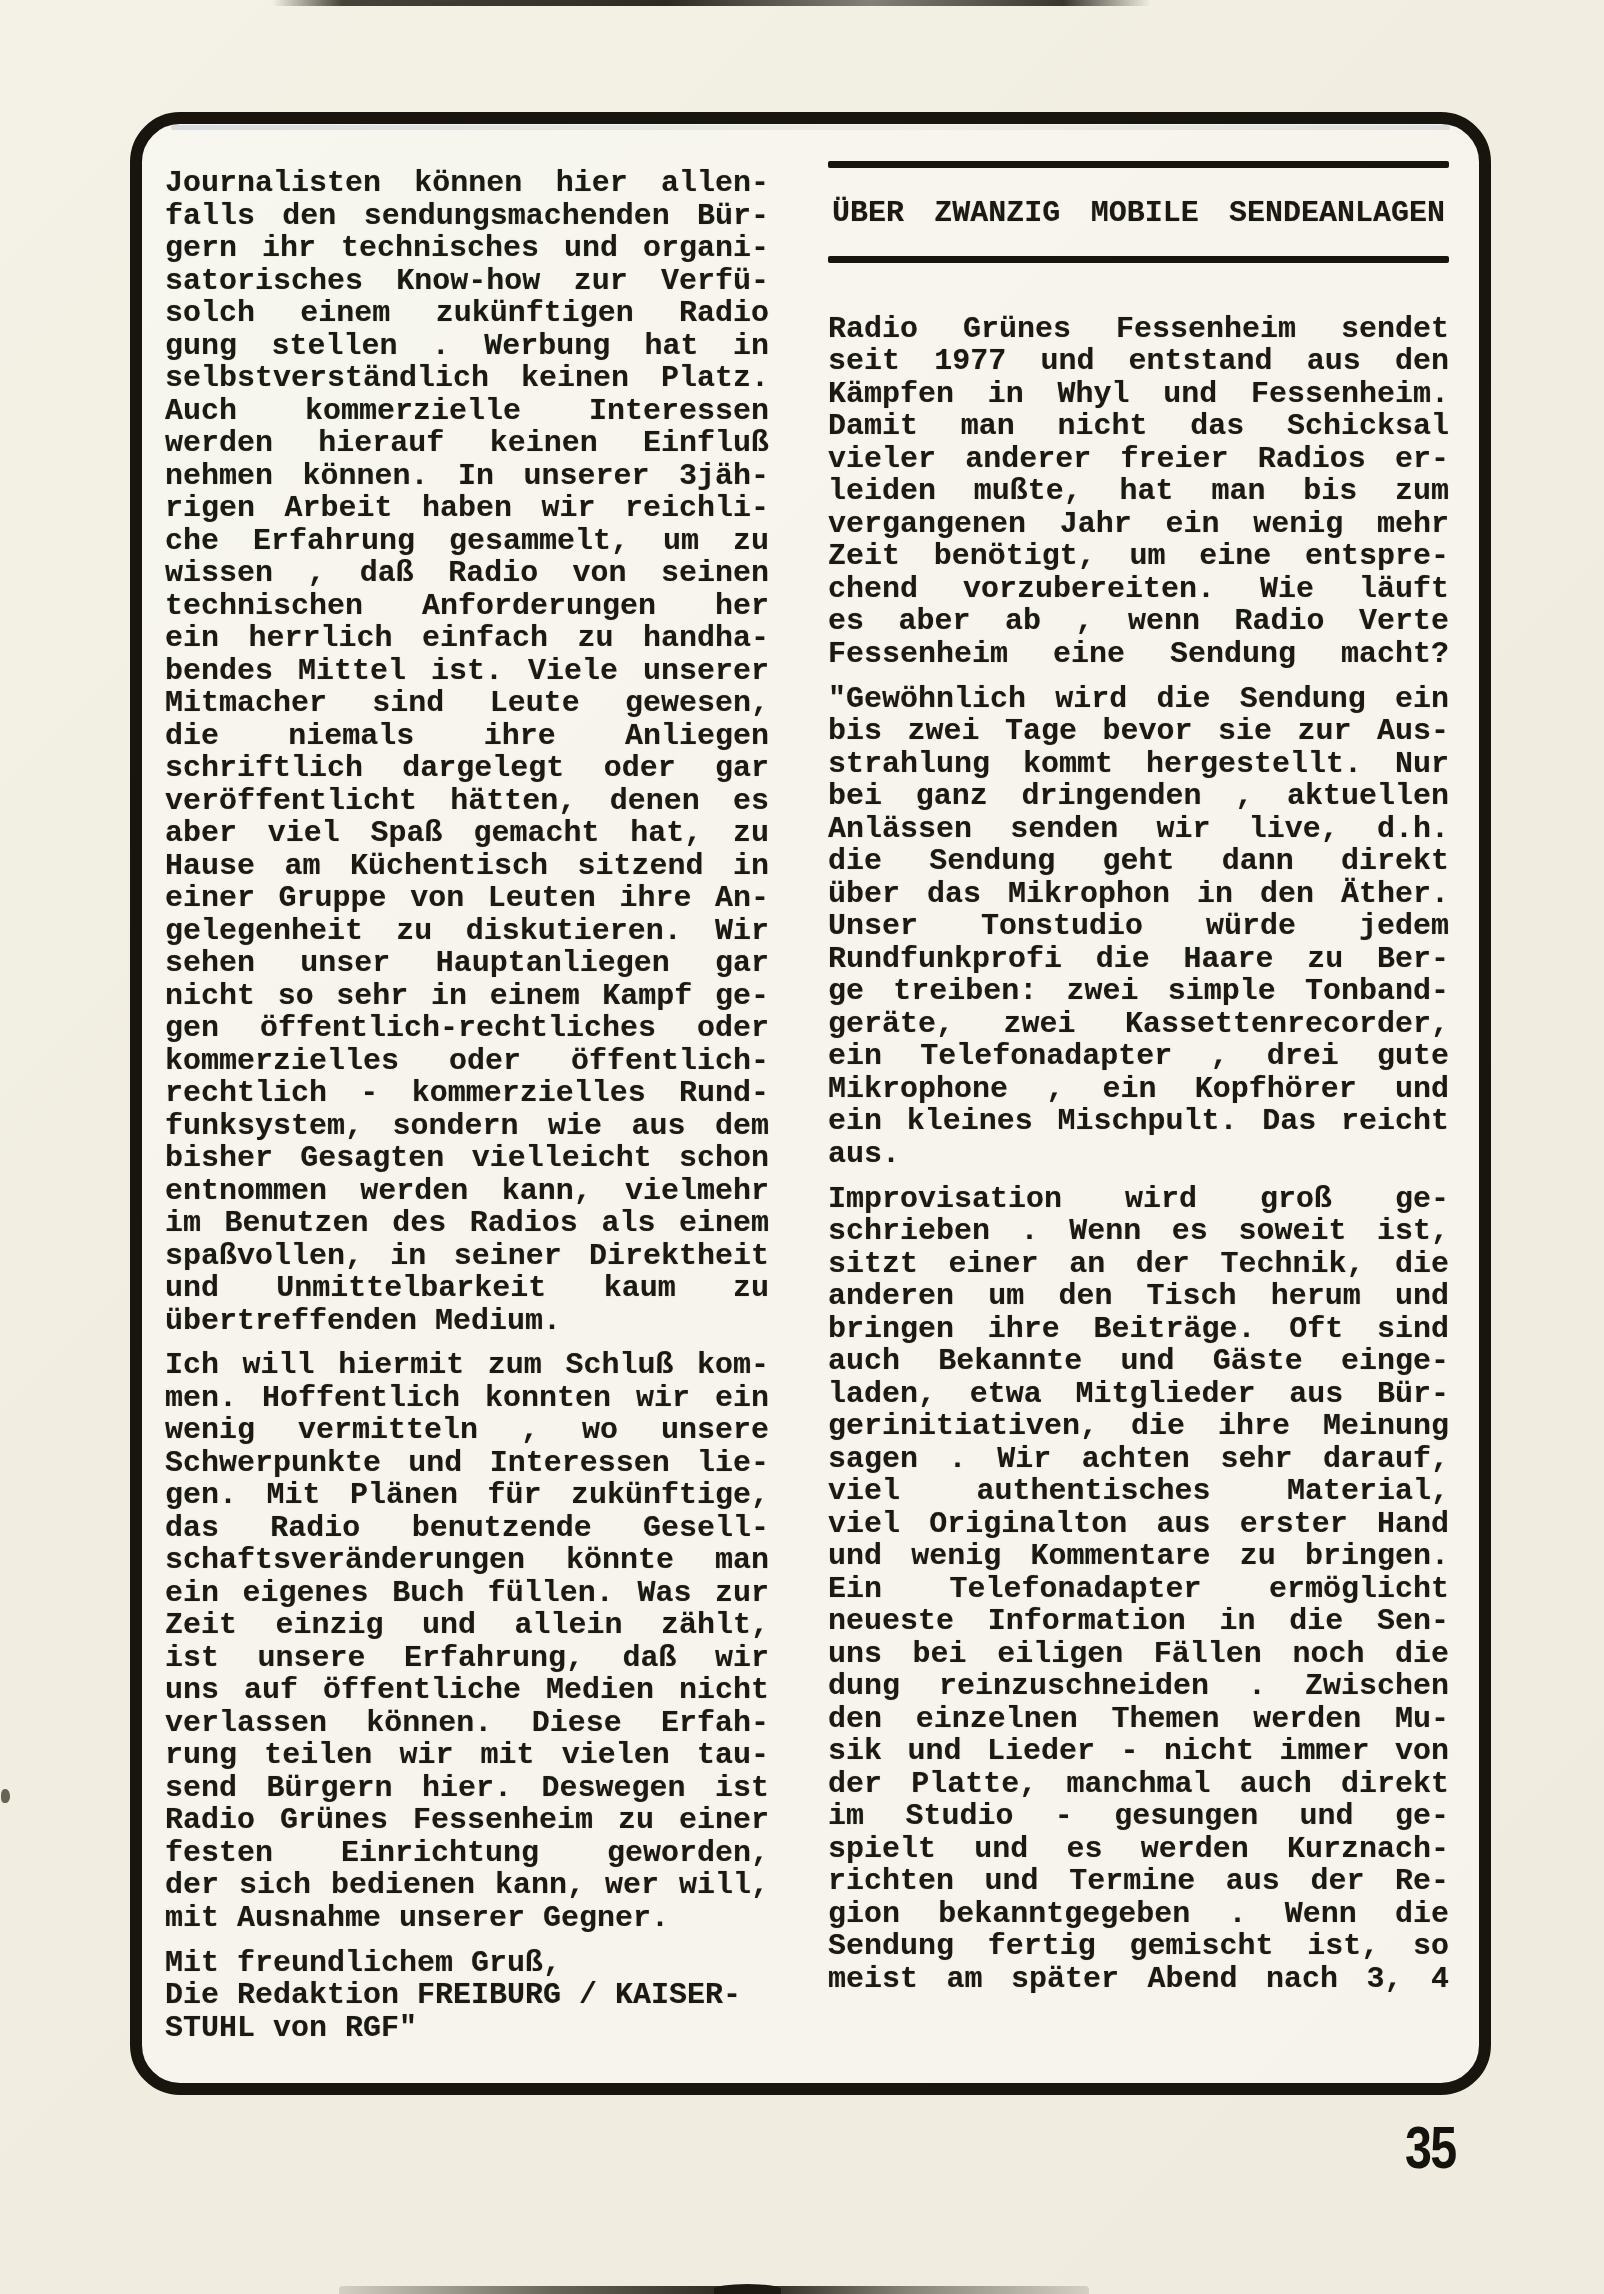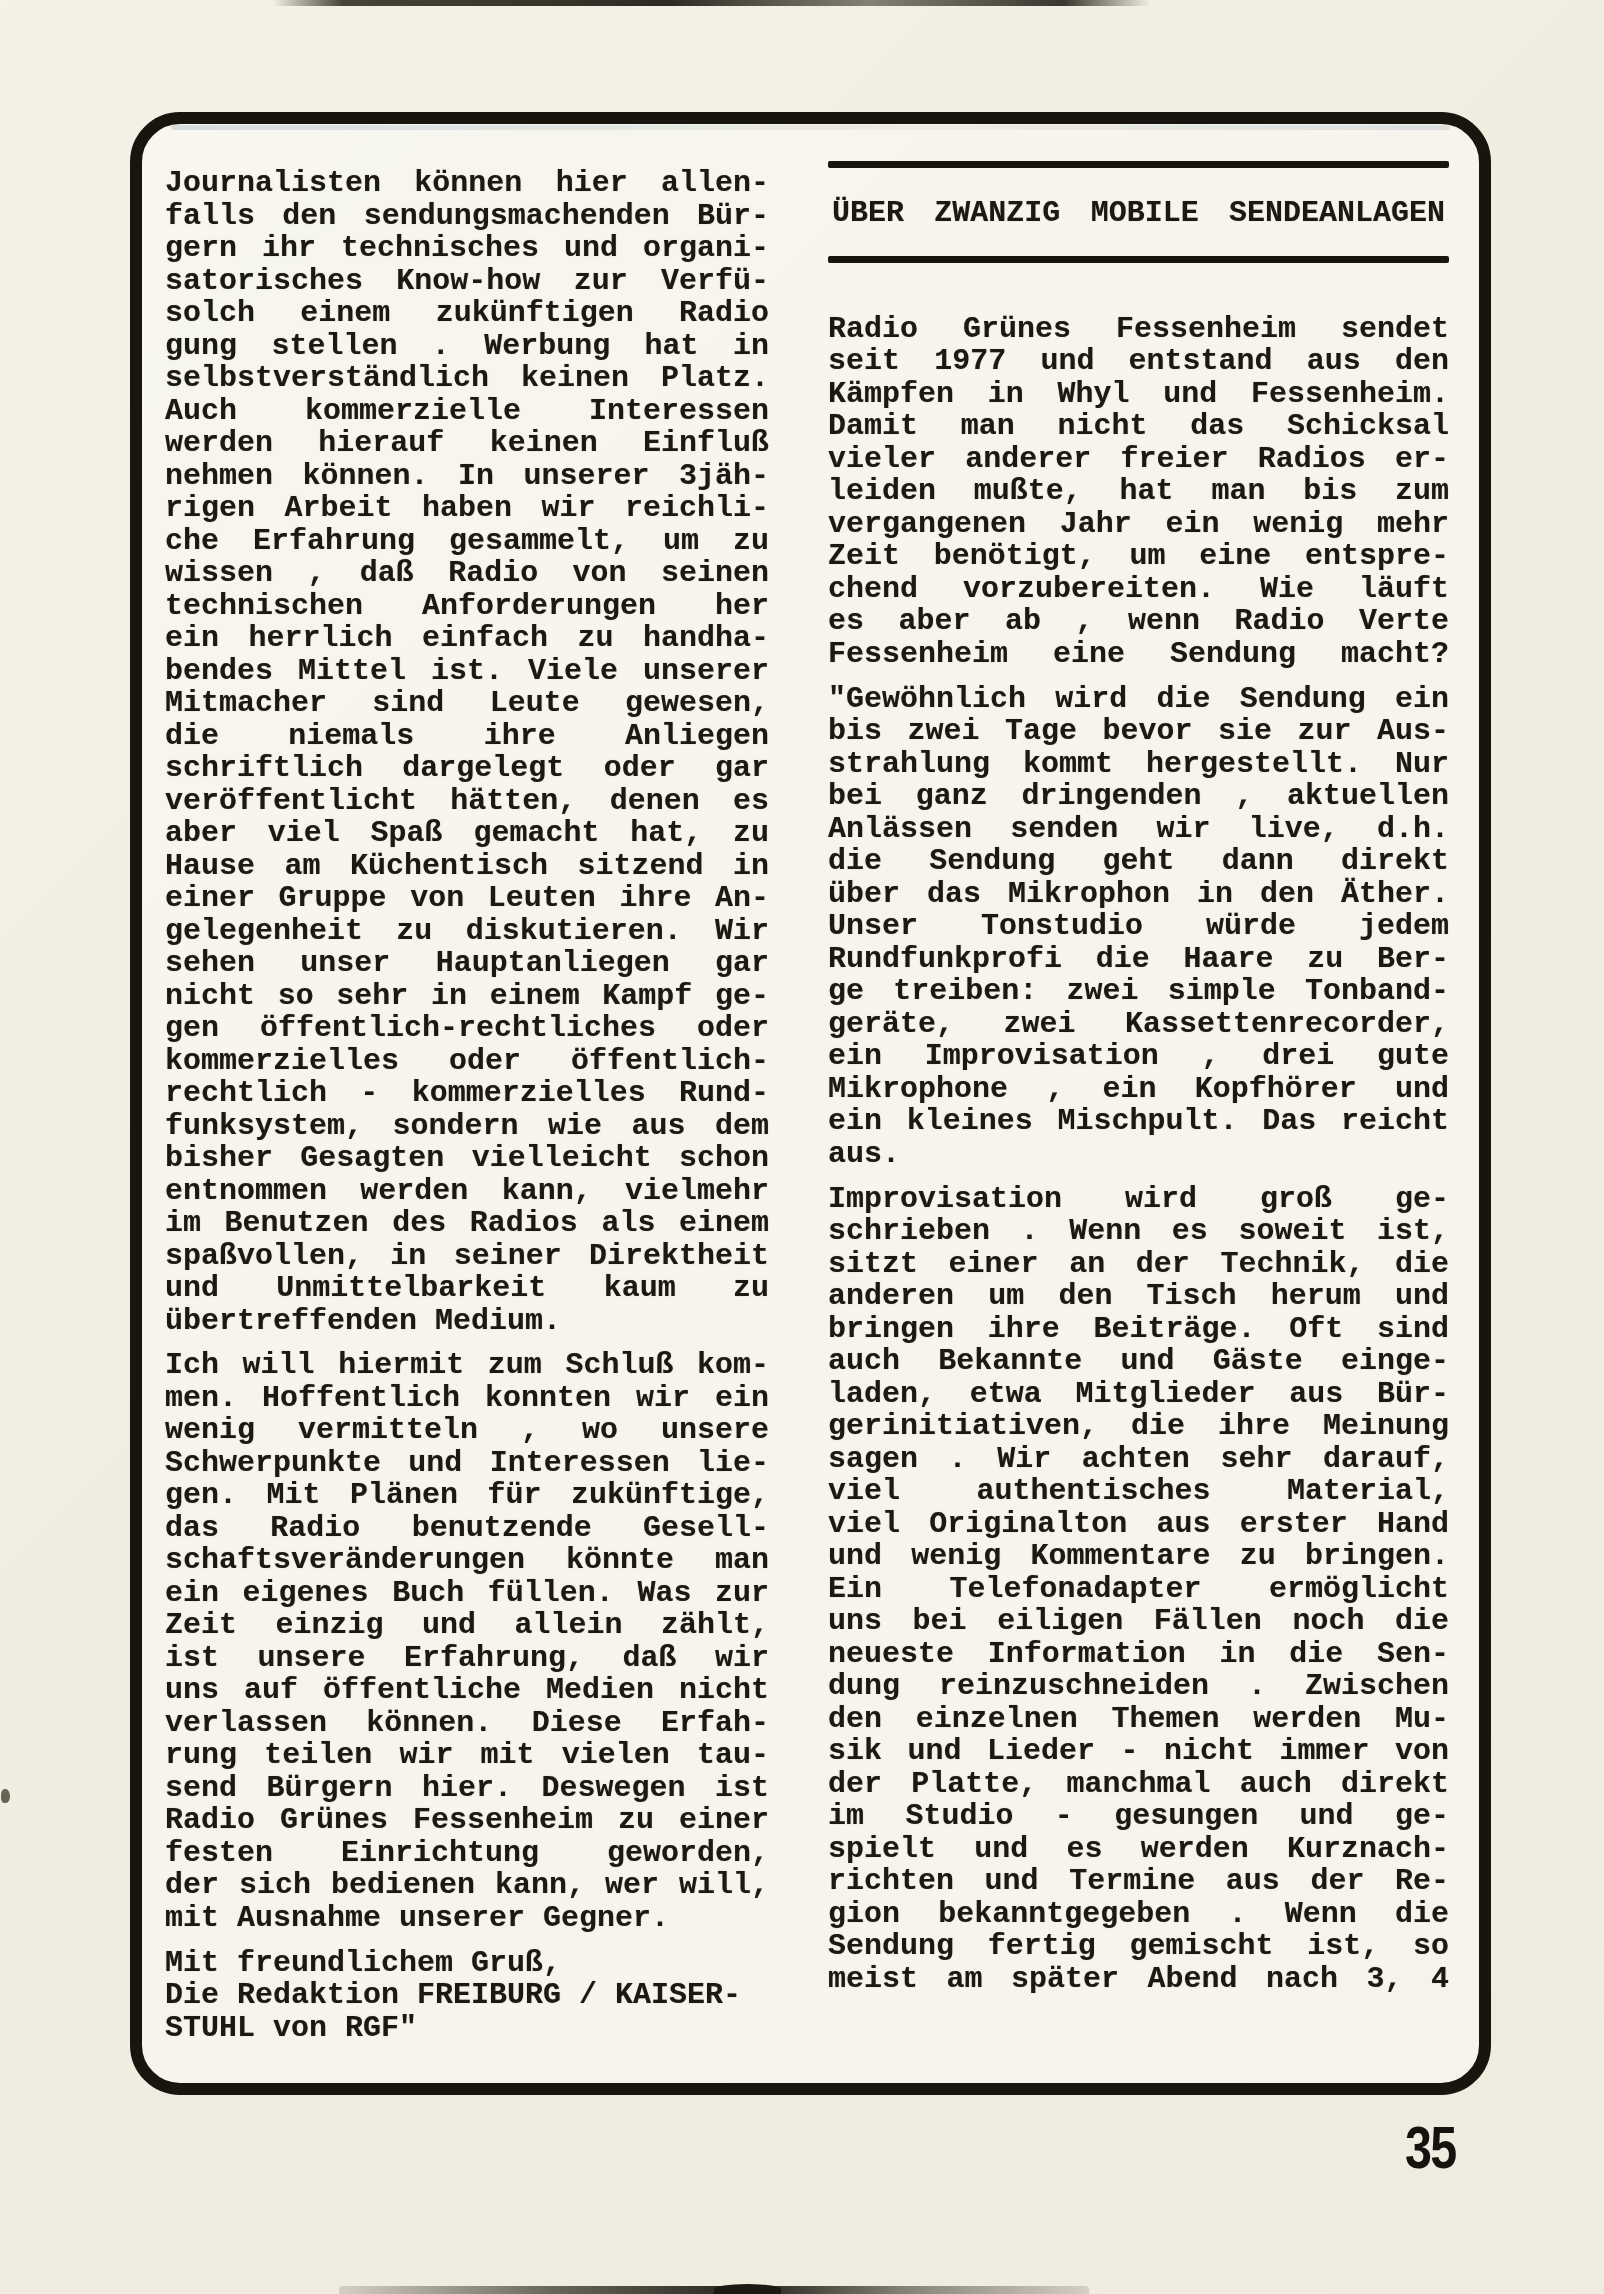--- a/index.html
+++ b/index.html
@@ -225,41 +225,41 @@
         <div class="ln">bis zwei Tage bevor sie zur Aus-</div>
         <div class="ln">strahlung kommt hergestellt. Nur</div>
         <div class="ln">bei ganz dringenden , aktuellen</div>
         <div class="ln">Anlässen senden wir live, d.h.</div>
         <div class="ln">die Sendung geht dann direkt</div>
         <div class="ln">über das Mikrophon in den Äther.</div>
         <div class="ln">Unser Tonstudio würde jedem</div>
         <div class="ln">Rundfunkprofi die Haare zu Ber-</div>
         <div class="ln">ge treiben: zwei simple Tonband-</div>
         <div class="ln">geräte, zwei Kassettenrecorder,</div>
-        <div class="ln">ein Improvisation , drei gute</div>
+        <div class="ln">ein Telefonadapter , drei gute</div>
         <div class="ln">Mikrophone , ein Kopfhörer und</div>
         <div class="ln">ein kleines Mischpult. Das reicht</div>
         <div class="ln">aus.</div>
       </div>
       <div class="para">
         <div class="ln">Improvisation wird groß ge-</div>
         <div class="ln">schrieben . Wenn es soweit ist,</div>
         <div class="ln">sitzt einer an der Technik, die</div>
         <div class="ln">anderen um den Tisch herum und</div>
         <div class="ln">bringen ihre Beiträge. Oft sind</div>
         <div class="ln">auch Bekannte und Gäste einge-</div>
         <div class="ln">laden, etwa Mitglieder aus Bür-</div>
         <div class="ln">gerinitiativen, die ihre Meinung</div>
         <div class="ln">sagen . Wir achten sehr darauf,</div>
         <div class="ln">viel authentisches Material,</div>
         <div class="ln">viel Originalton aus erster Hand</div>
         <div class="ln">und wenig Kommentare zu bringen.</div>
         <div class="ln">Ein Telefonadapter ermöglicht</div>
+        <div class="ln">neueste Information in die Sen-</div>
         <div class="ln">uns bei eiligen Fällen noch die</div>
-        <div class="ln">neueste Information in die Sen-</div>
         <div class="ln">dung reinzuschneiden . Zwischen</div>
         <div class="ln">den einzelnen Themen werden Mu-</div>
         <div class="ln">sik und Lieder - nicht immer von</div>
         <div class="ln">der Platte, manchmal auch direkt</div>
         <div class="ln">im Studio - gesungen und ge-</div>
         <div class="ln">spielt und es werden Kurznach-</div>
         <div class="ln">richten und Termine aus der Re-</div>
         <div class="ln">gion bekanntgegeben . Wenn die</div>
         <div class="ln">Sendung fertig gemischt ist, so</div>
         <div class="ln">meist am später Abend nach 3, 4</div>

